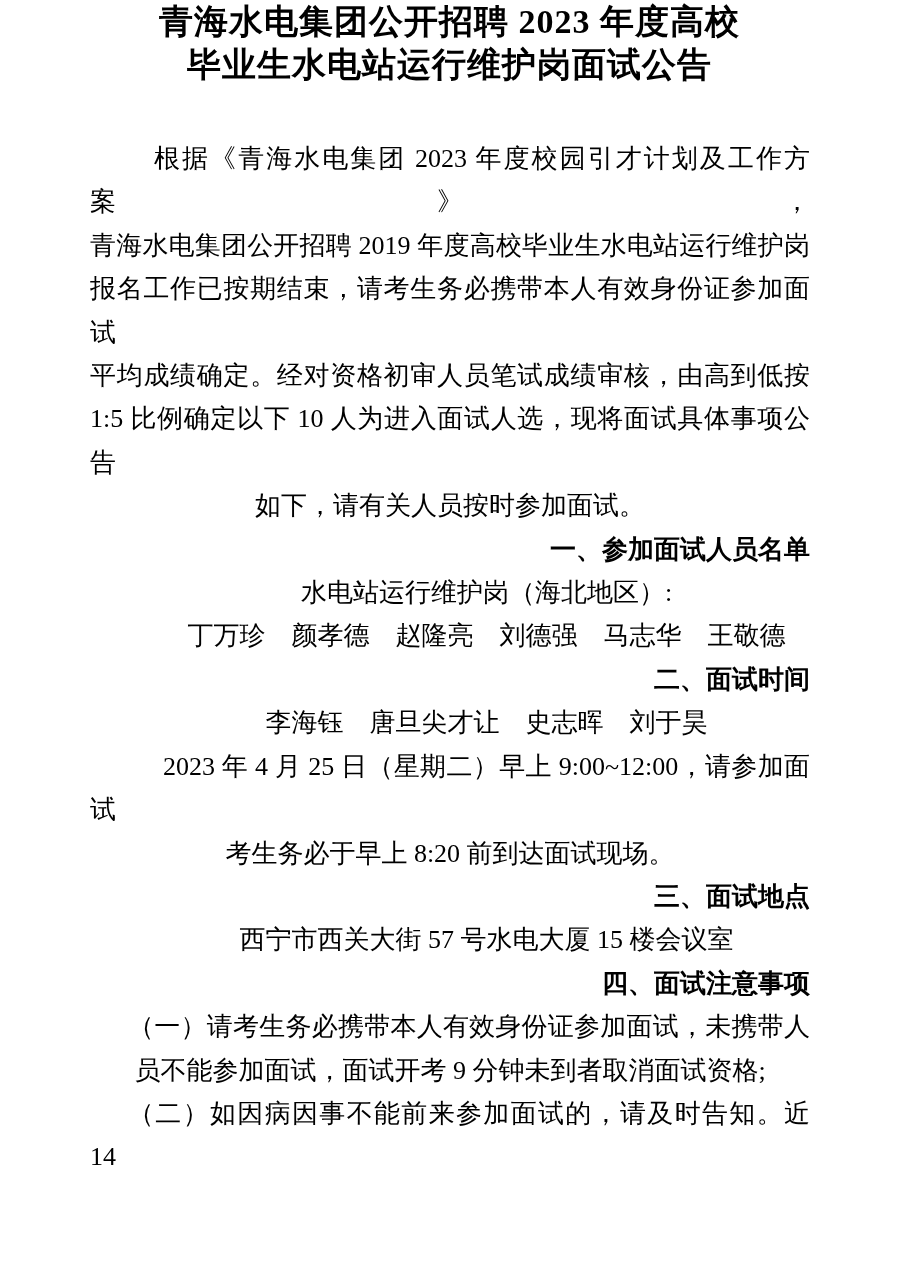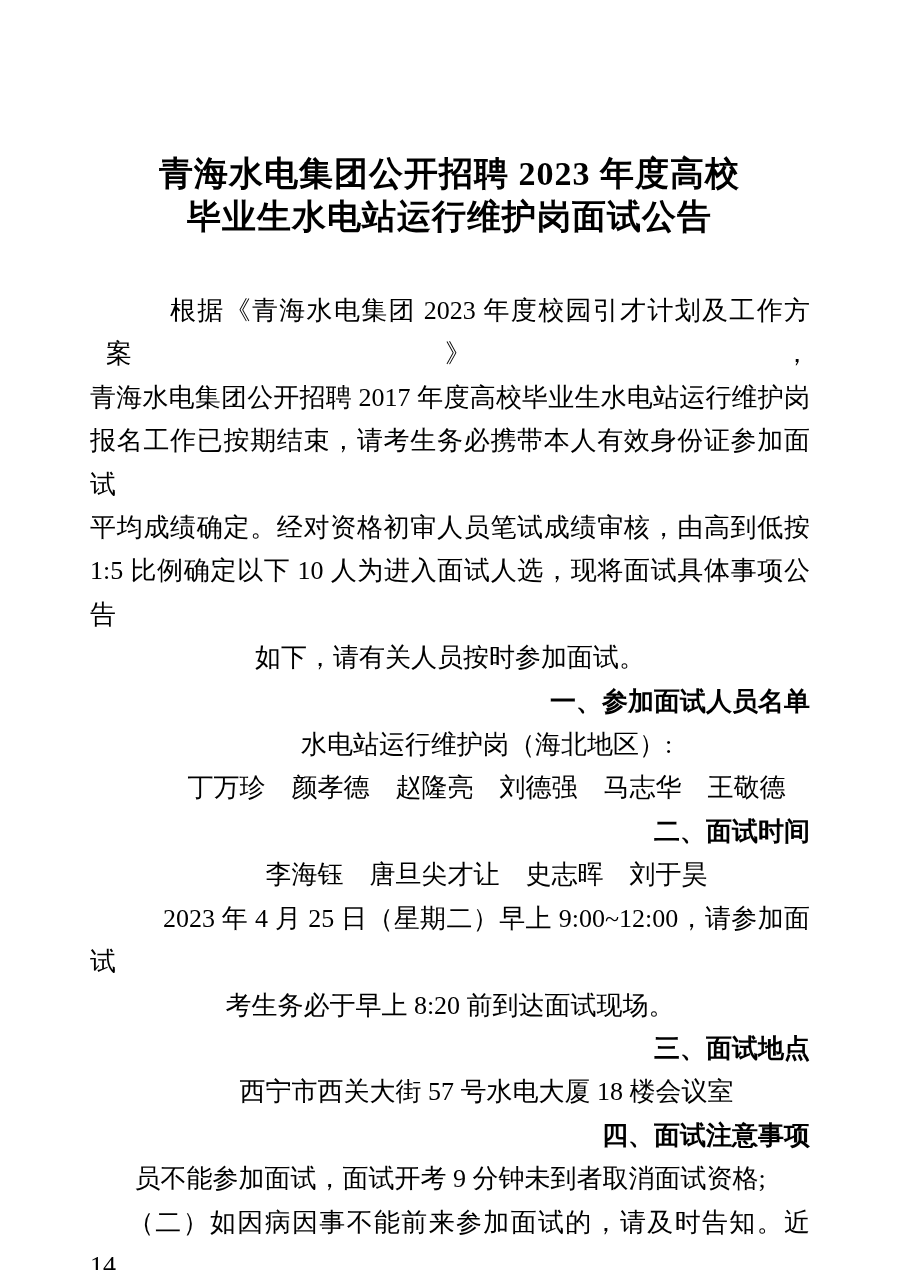--- a/index.html
+++ b/index.html
@@ -11,21 +11,20 @@
     position: relative;
     width: 899px;
     height: 1270px;
     background: #ffffff;
     color: #000000;
     overflow: hidden;
     font-family: "Liberation Serif", "DejaVu Serif", serif;
   }
   .doc-title {
     margin: 0;
-    padding-top: 152px;
     text-align: center;
     font-family: "Liberation Serif", "DejaVu Serif", serif;
     font-weight: bold;
     font-size: 34px;
     line-height: 43px;
     letter-spacing: 1px;
   }
   .t-line { display: block; }
   .content {
     margin-top: 51px;
@@ -35,21 +34,21 @@
   }
   .line {
     min-height: 43.4px;
     text-align: center;
     white-space: pre-wrap;
   }
   .just {
     text-align: justify;
     text-align-last: justify;
   }
-  .ind-a { text-indent: 64px; margin-left: 16px; }  
+  .ind-a { text-indent: 64px; }  
   .ind-b { text-indent: 73px; }  
   .ind-c { text-indent: 38px; }  
   .heading {
     font-family: "Liberation Sans", "DejaVu Sans", sans-serif;
     font-weight: bold;
     text-align: right;
   }
 </style>
 </head>
 <body>
@@ -57,36 +56,37 @@
 <div class="page">
 
   <h1 class="doc-title">
     <span class="t-line">青海水电集团公开招聘 2023 年度高校</span>
     <span class="t-line">毕业生水电站运行维护岗面试公告</span>
   </h1>
 
   <div class="content">
 
     <div class="line just ind-a">根据《青海水电集团 2023 年度校园引才计划及工作方案》，</div>
-    <div class="line just">青海水电集团公开招聘 2017 年度高校毕业生水电站运行维护岗</div>
+    <div class="line just">青海水电集团公开招聘 2019 年度高校毕业生水电站运行维护岗</div>
     <div class="line just">报名工作已按期结束，请考生务必携带本人有效身份证参加面试</div>
     <div class="line just">平均成绩确定。经对资格初审人员笔试成绩审核，由高到低按</div>
     <div class="line just">1:5 比例确定以下 10 人为进入面试人选，现将面试具体事项公告</div>
     <div class="line">如下，请有关人员按时参加面试。</div>
 
     <div class="line heading ind-b">一、参加面试人员名单</div>
     <div class="line ind-b">水电站运行维护岗（海北地区）:</div>
     <div class="line ind-b">丁万珍　颜孝德　赵隆亮　刘德强　马志华　王敬德</div>
     <div class="line heading ind-b">二、面试时间</div>
 
     <div class="line ind-b">李海钰　唐旦尖才让　史志晖　刘于昊</div>
     <div class="line just ind-b">2023 年 4 月 25 日（星期二）早上 9:00~12:00，请参加面试</div>
     <div class="line">考生务必于早上 8:20 前到达面试现场。</div>
 
     <div class="line heading ind-b">三、面试地点</div>
-    <div class="line ind-b">西宁市西关大街 57 号水电大厦 18 楼会议室</div>
+    <div class="line ind-b">西宁市西关大街 57 号水电大厦 15 楼会议室</div>
 
     <div class="line heading ind-b">四、面试注意事项</div>
+    <div class="line just ind-c">（一）请考生务必携带本人有效身份证参加面试，未携带人</div>
     <div class="line">员不能参加面试，面试开考 9 分钟未到者取消面试资格;</div>
     <div class="line just ind-c">（二）如因病因事不能前来参加面试的，请及时告知。近 14</div>
 
   </div>
 </div>
 
 </body></html>

